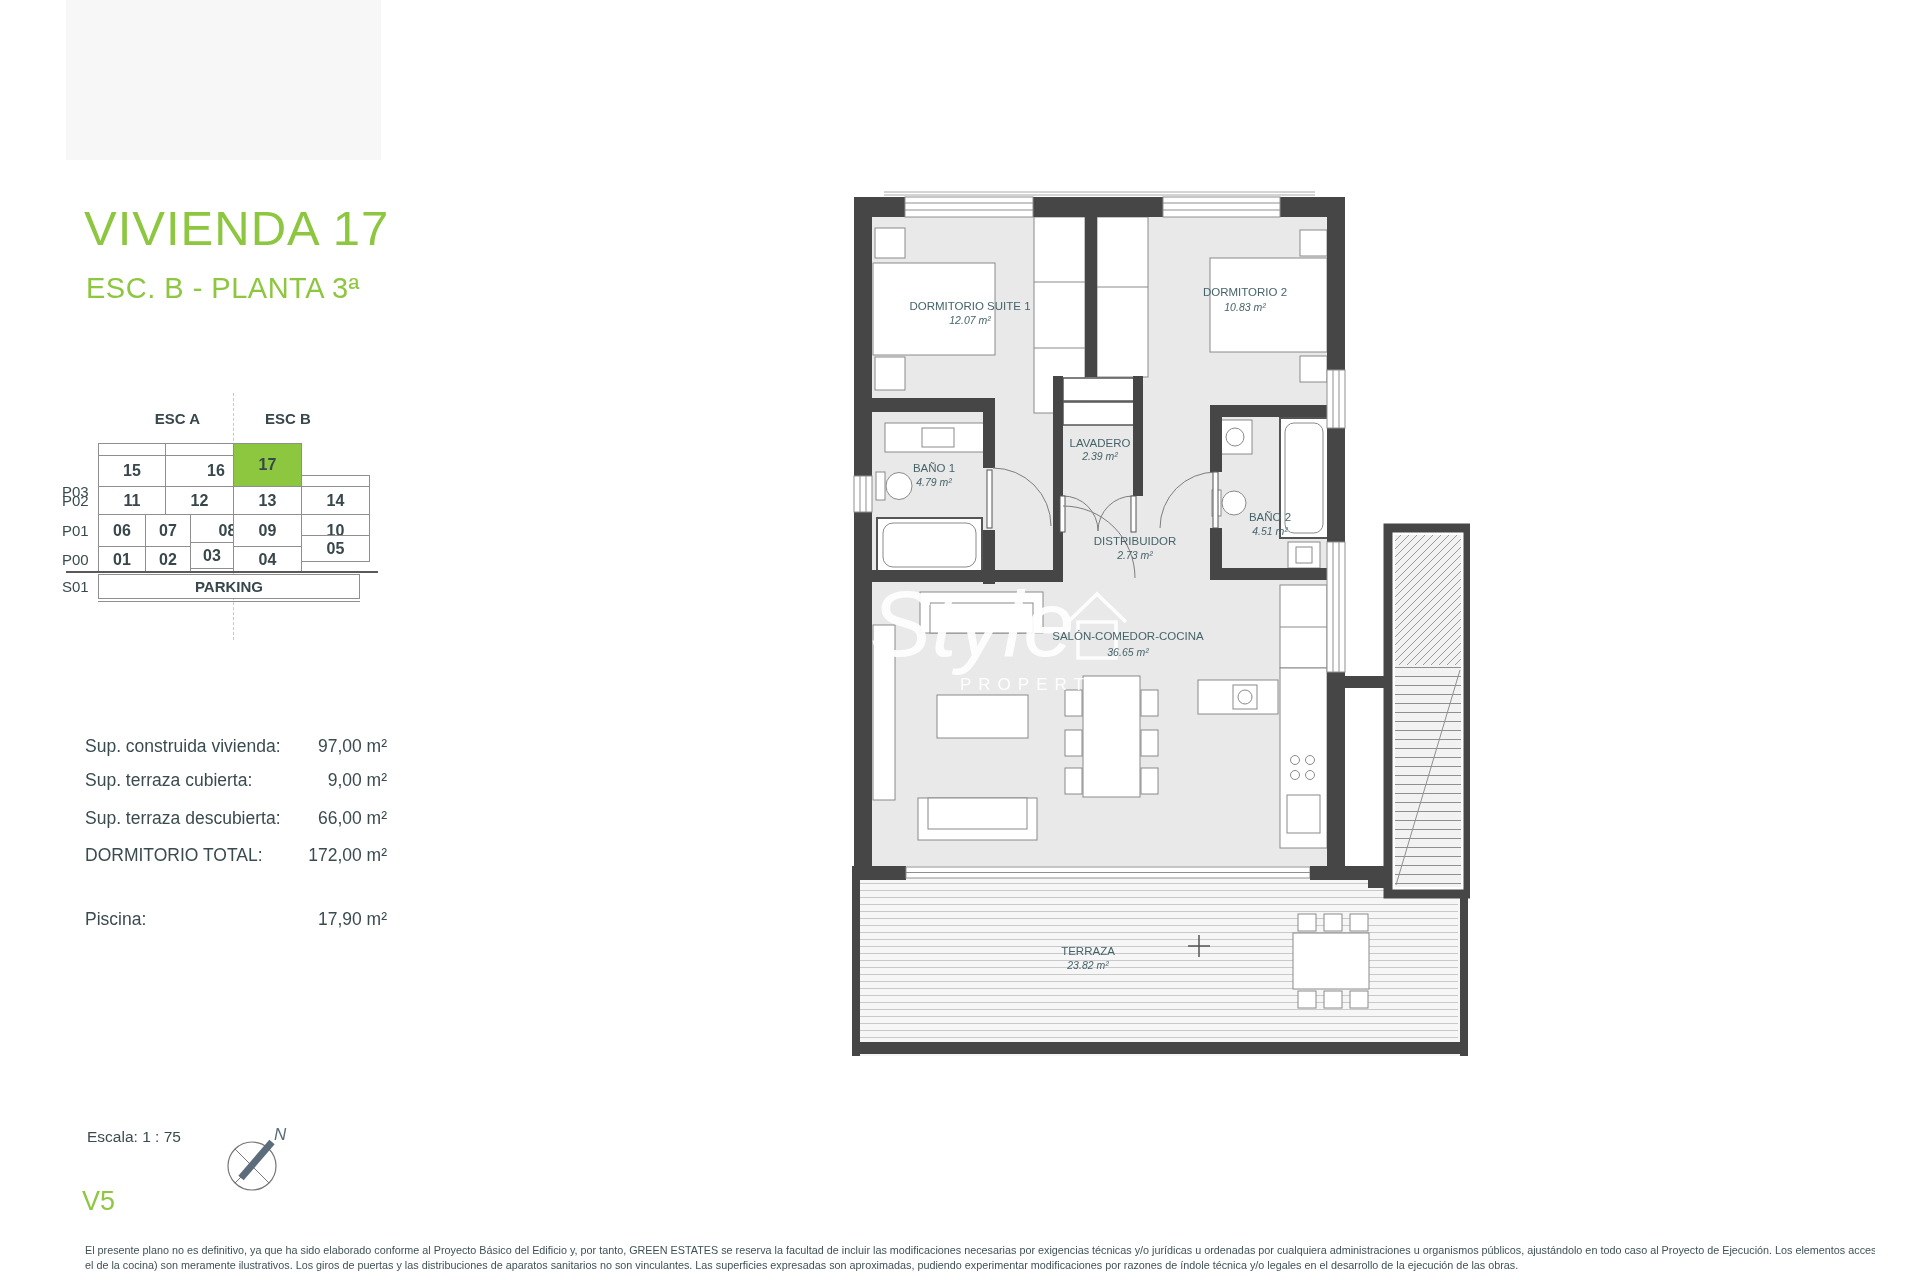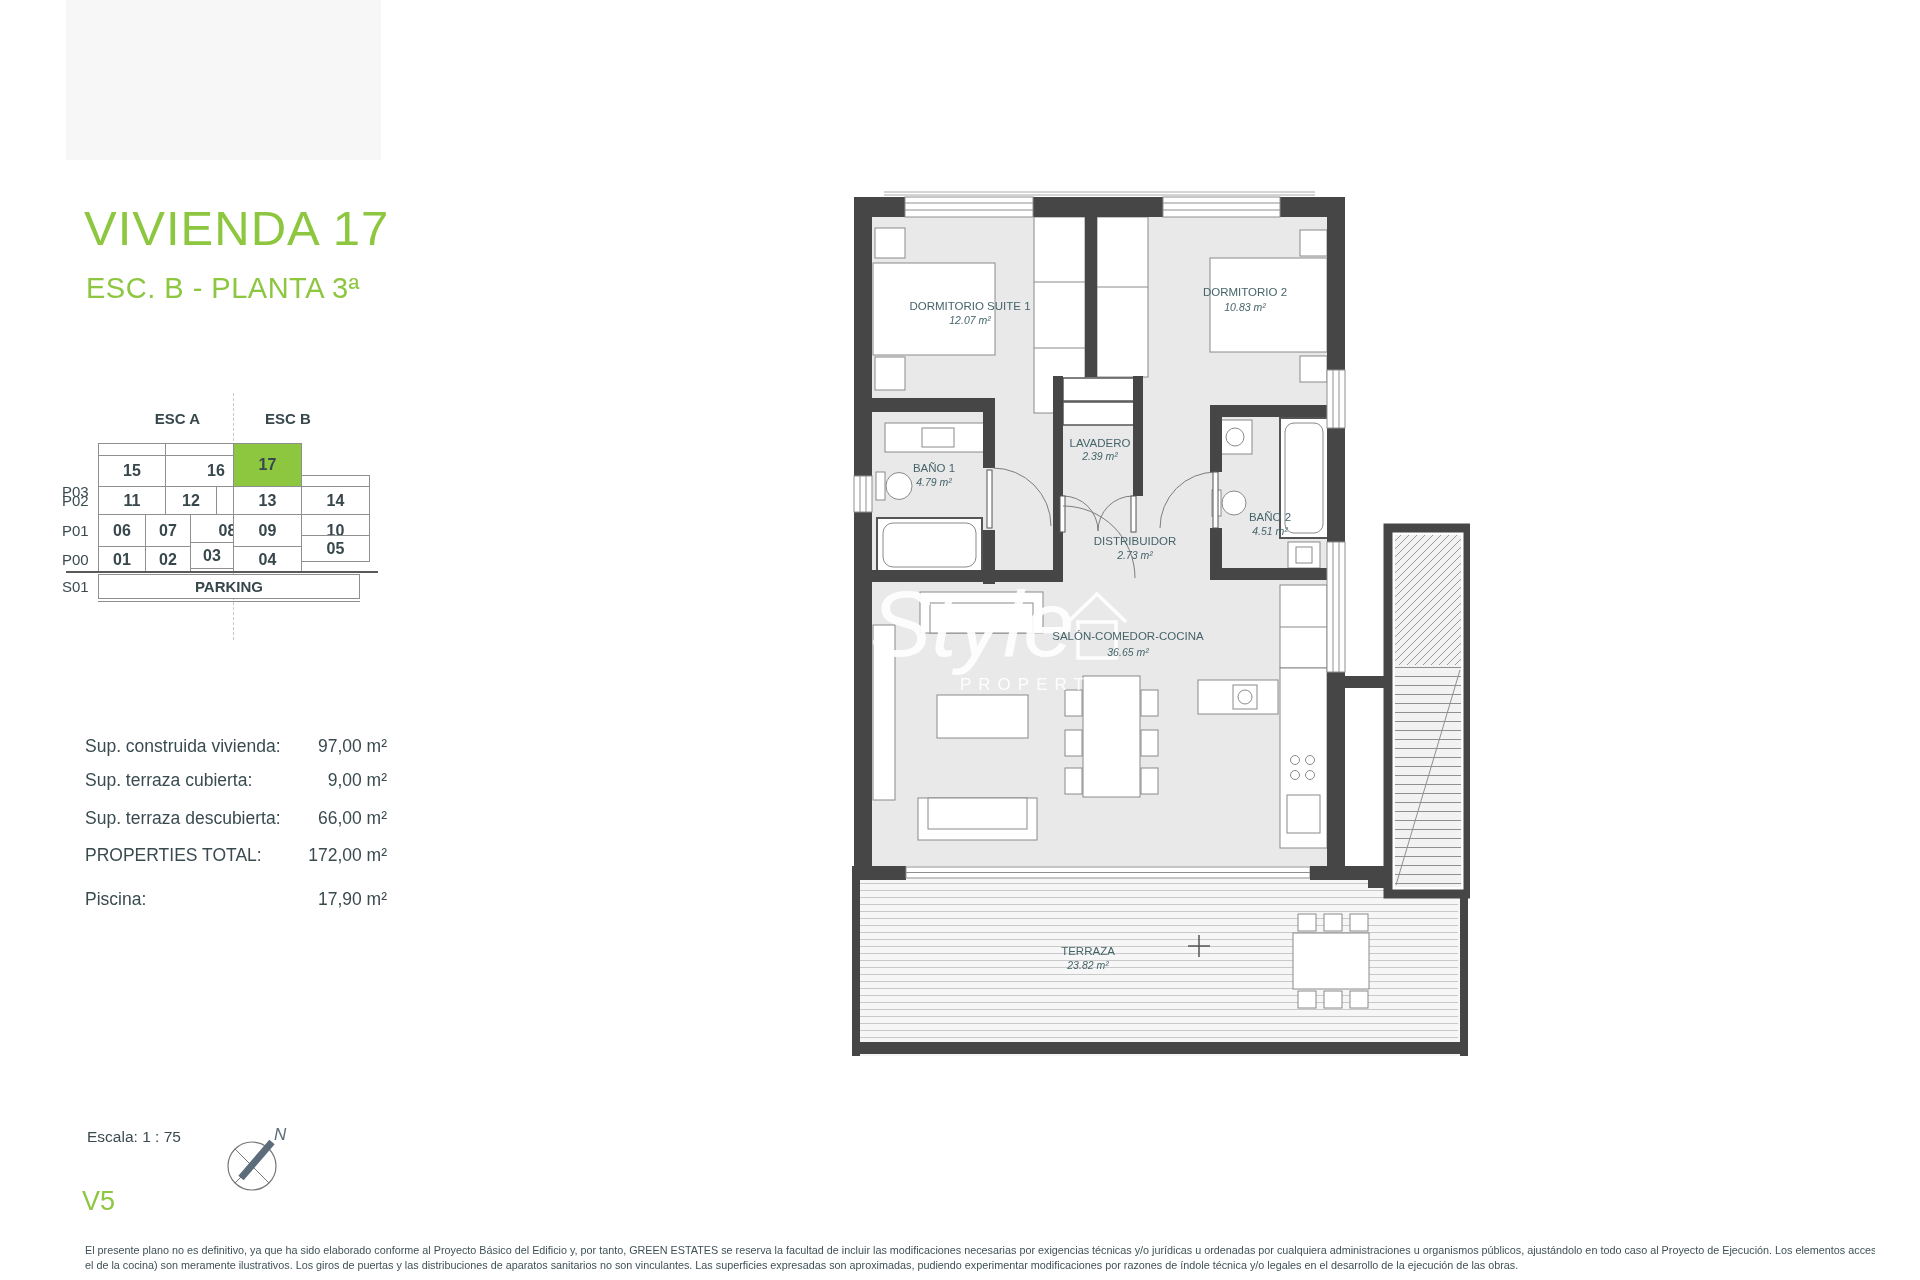--- a/index.html
+++ b/index.html
@@ -54,21 +54,21 @@
 
     <div class="abs cell strip" style="left:98px;top:443px;width:68px;height:13px;"></div>
     <div class="abs cell strip" style="left:165px;top:443px;width:69px;height:13px;"></div>
     <div class="abs cell strip" style="left:301px;top:475px;width:69px;height:13px;"></div>
 
     <div class="abs cell" style="left:98px;top:455px;width:68px;height:32px;">15</div>
     <div class="abs cell" style="left:165px;top:455px;width:69px;height:32px;padding-left:33px;">16</div>
     <div class="abs cell green" style="left:233px;top:443px;width:69px;height:44px;">17</div>
 
     <div class="abs cell" style="left:98px;top:486px;width:68px;height:29px;">11</div>
-    <div class="abs cell" style="left:165px;top:486px;width:52px;height:29px;">12</div>
+    <div class="abs cell" style="left:165px;top:486px;width:69px;height:29px;">12</div>
     <div class="abs cell" style="left:233px;top:486px;width:69px;height:29px;">13</div>
     <div class="abs cell" style="left:301px;top:486px;width:69px;height:29px;">14</div>
 
     <div class="abs cell" style="left:98px;top:514px;width:48px;height:33px;">06</div>
     <div class="abs cell" style="left:145px;top:514px;width:46px;height:33px;">07</div>
     <div class="abs cell" style="left:190px;top:514px;width:44px;height:33px;padding-left:31px;">08</div>
     <div class="abs cell" style="left:233px;top:514px;width:69px;height:33px;">09</div>
     <div class="abs cell" style="left:301px;top:514px;width:69px;height:33px;">10</div>
 
     <div class="abs cell" style="left:98px;top:546px;width:48px;height:27px;">01</div>
@@ -89,24 +89,24 @@
     </div>
     <div class="abs surf-row" style="top:770px;">
       <span>Sup. terraza cubierta:</span>
       <span>9,00 m²</span>
     </div>
     <div class="abs surf-row" style="top:808px;">
       <span>Sup. terraza descubierta:</span>
       <span>66,00 m²</span>
     </div>
     <div class="abs surf-row" style="top:845px;">
-      <span>PROPERTIES TOTAL:</span>
+      <span>DORMITORIO TOTAL:</span>
       <span>172,00 m²</span>
     </div>
-    <div class="abs surf-row" style="top:889px;gap:40px;">
+    <div class="abs surf-row" style="top:909px;gap:40px;">
       <span>Piscina:</span>
       <span>17,90 m²</span>
     </div>
   </div>
 
   <div class="abs scale">Escala: 1 : 75</div>
   <svg class="abs" style="left:204px;top:1116px;" width="100" height="100" viewBox="0 0 100 100">
     <circle cx="48" cy="50" r="24" fill="none" stroke="#777" stroke-width="1.2"></circle>
     <line x1="31" y1="33" x2="65" y2="67" stroke="#777" stroke-width="1"></line>
     <line x1="31" y1="67" x2="65" y2="33" stroke="#777" stroke-width="1"></line>

